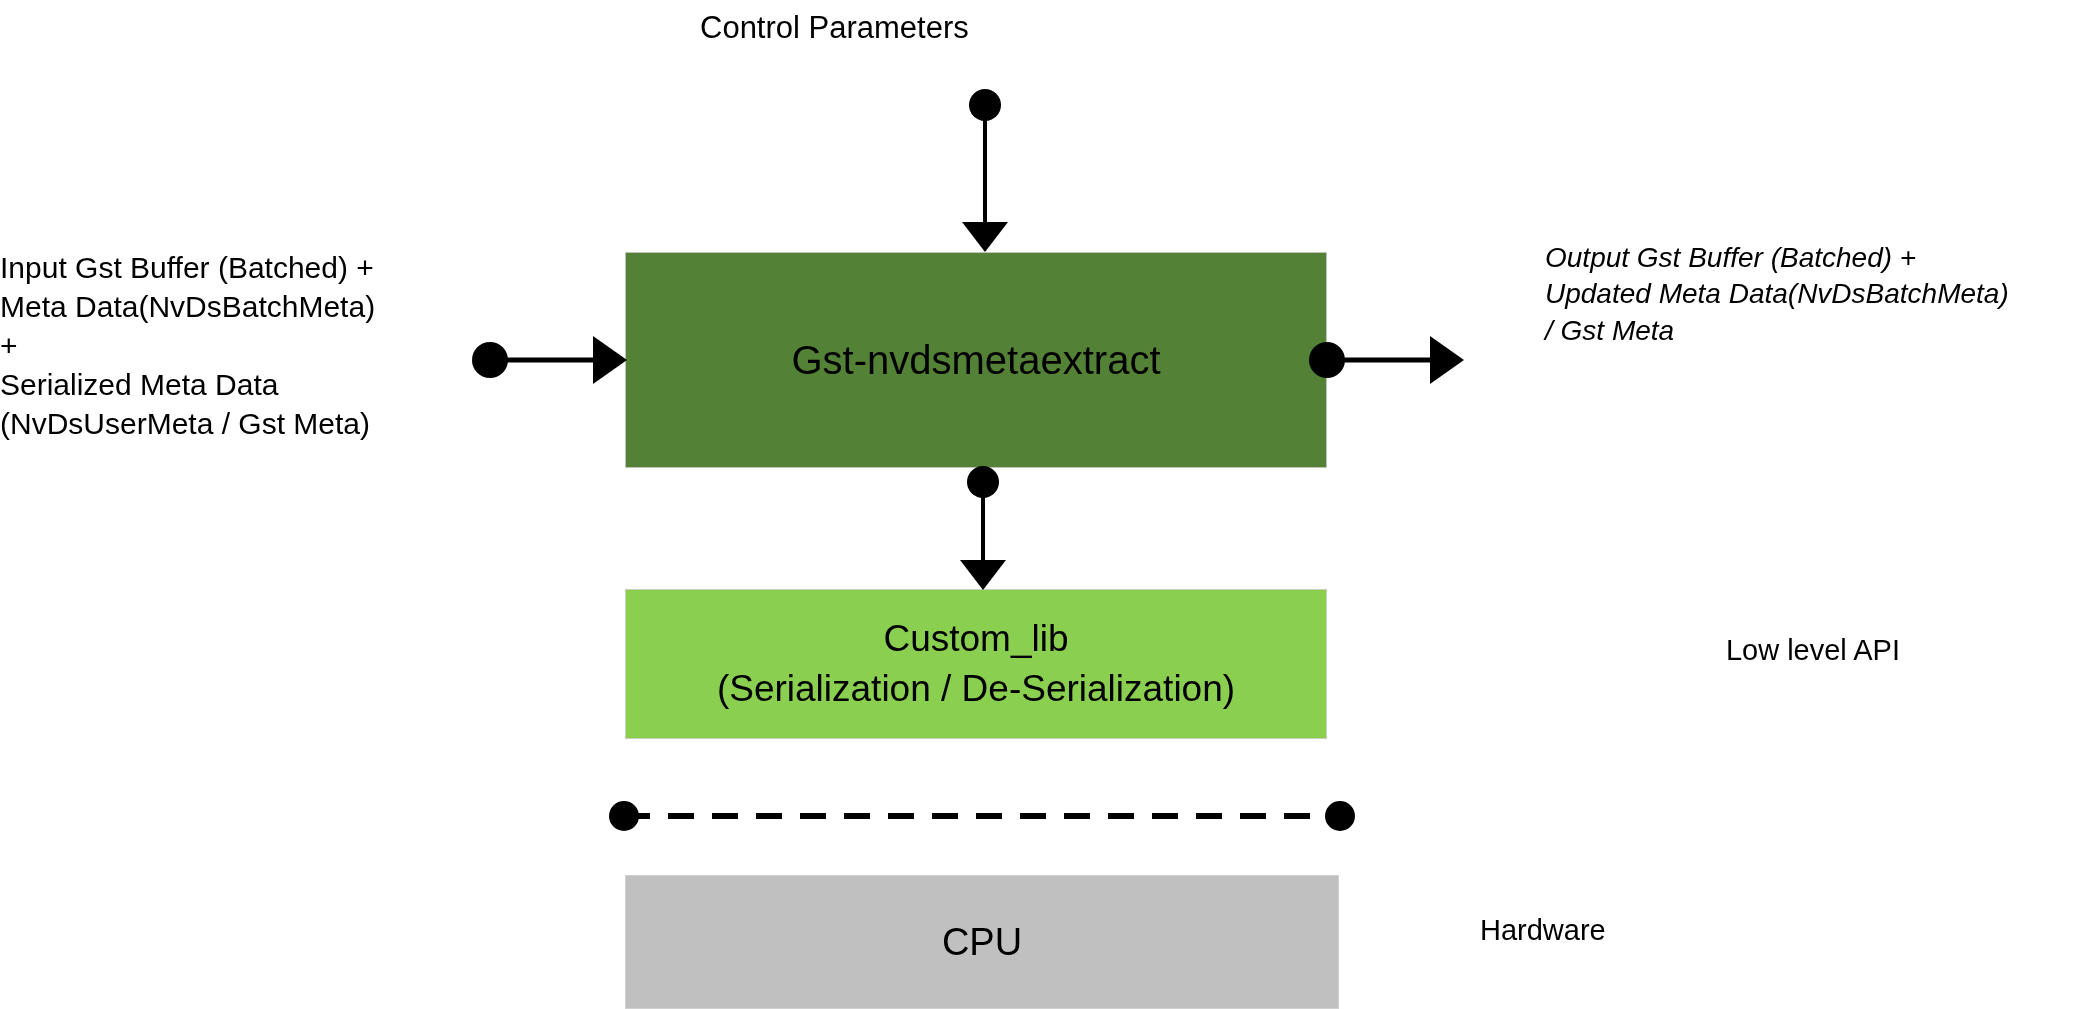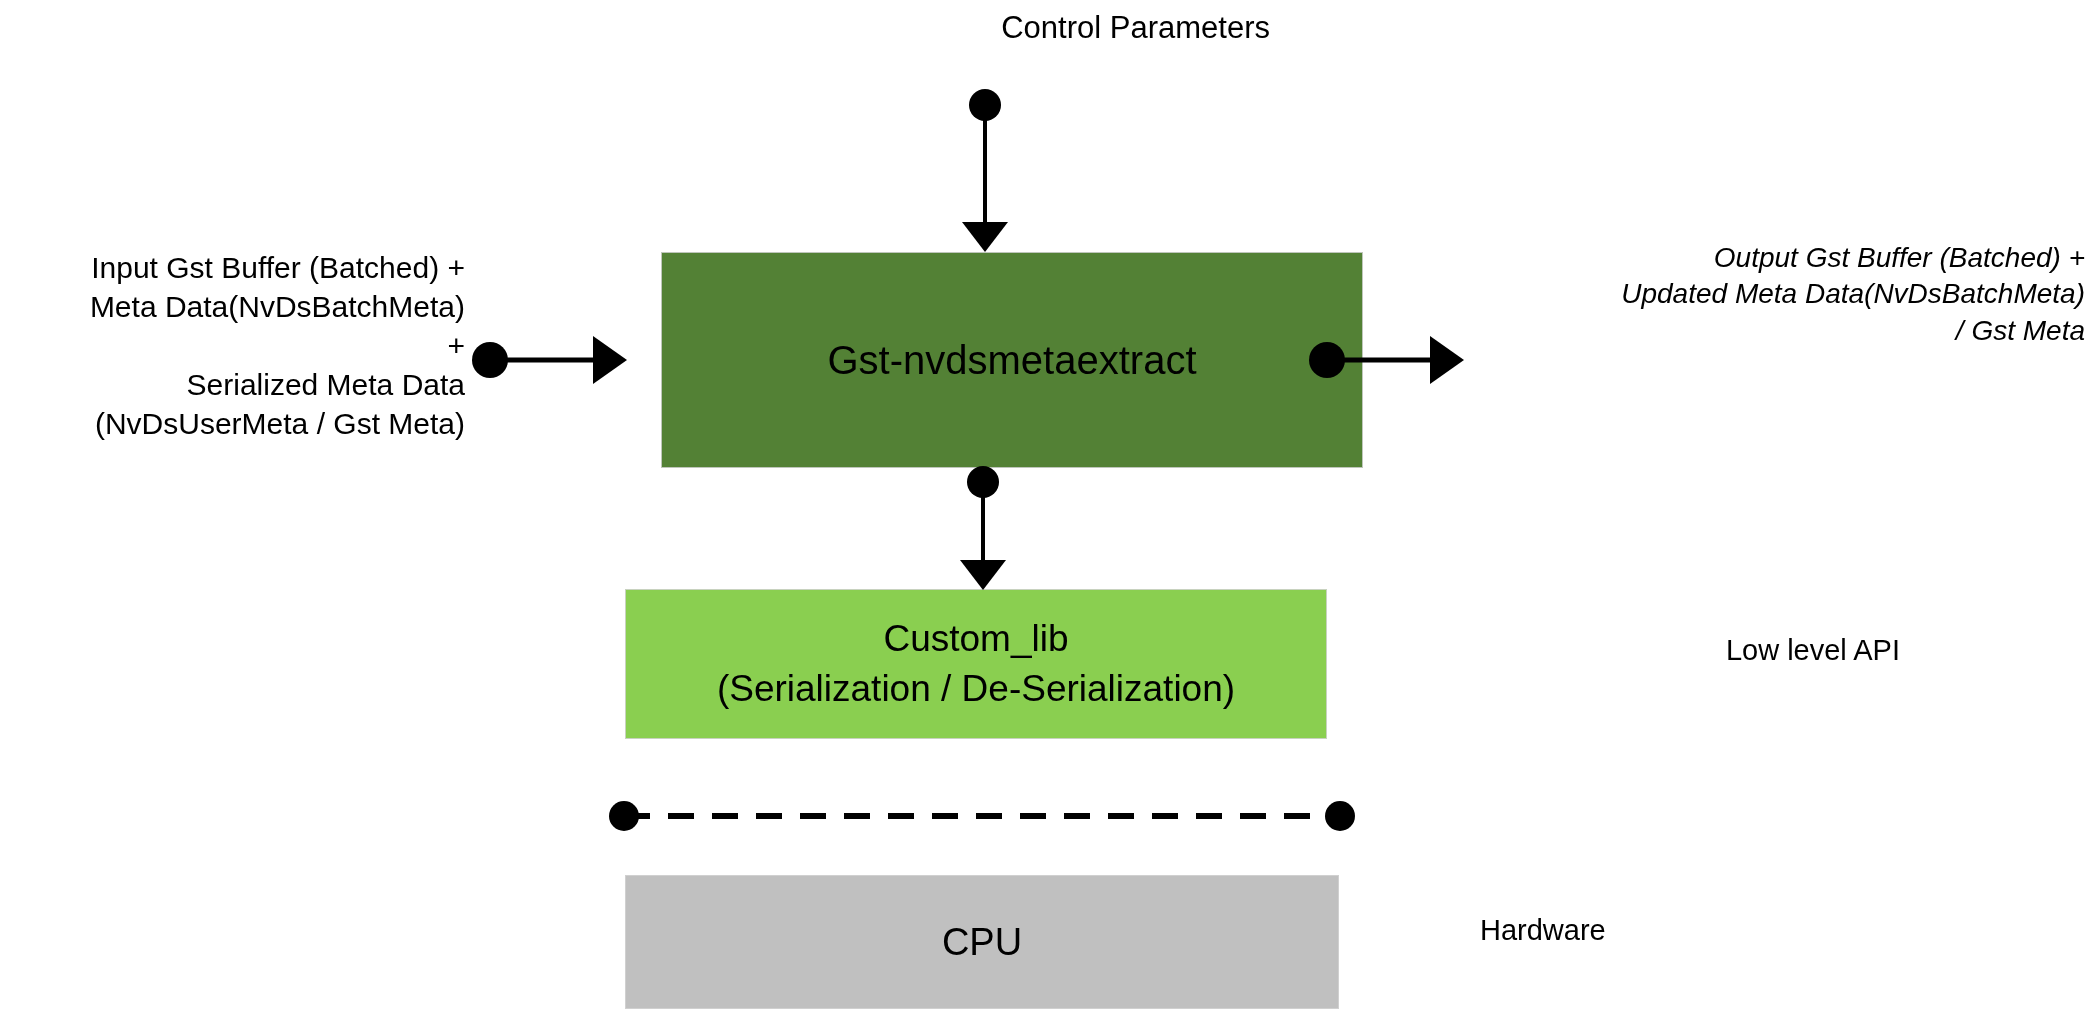--- a/index.html
+++ b/index.html
@@ -15,21 +15,21 @@
     position: relative;
     width: 2085px;
     height: 1009px;
     background: #ffffff;
     overflow: hidden;
   }
   .abs { position: absolute; }
 
   
   .label {
-    text-align: right;
+    text-align: left;
     line-height: 1.30;
     color: #000000;
     white-space: pre-line;
   }
   #control-params-label {
     left: 700px;
     top: 8px;
     width: 570px;
     font-size: 31px;
   }
@@ -72,21 +72,20 @@
     color: #000000;
     border: 1px solid rgba(210,210,210,0.85);
   }
   #main-box {
     left: 625px;
     top: 252px;
     width: 702px;
     height: 216px;
     background: #538135;
     font-size: 40px;
-    margin-left: 36px;
   }
   #custom-lib-box {
     left: 625px;
     top: 589px;
     width: 702px;
     height: 150px;
     background: #8ACF50;
     font-size: 37px;
     line-height: 1.34;
   }

